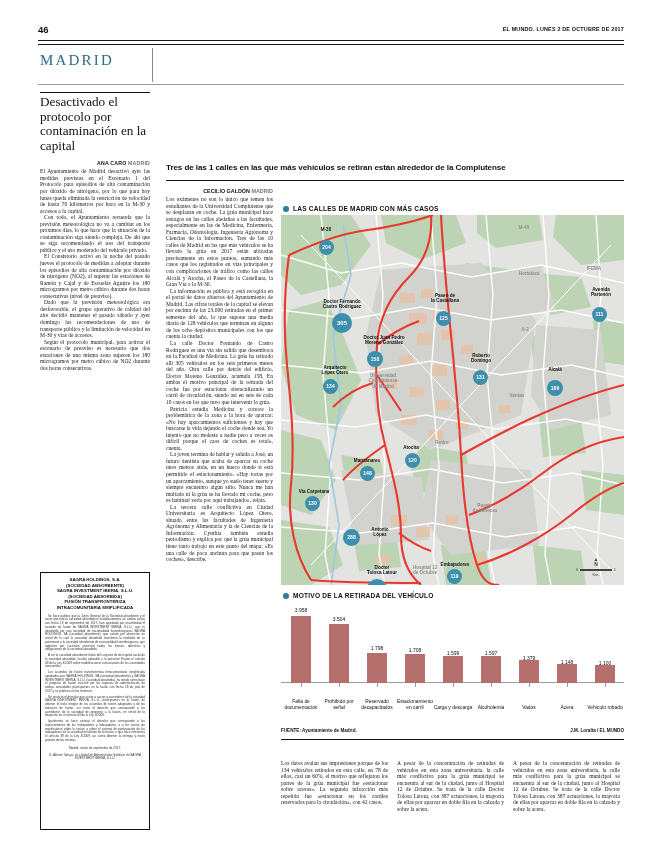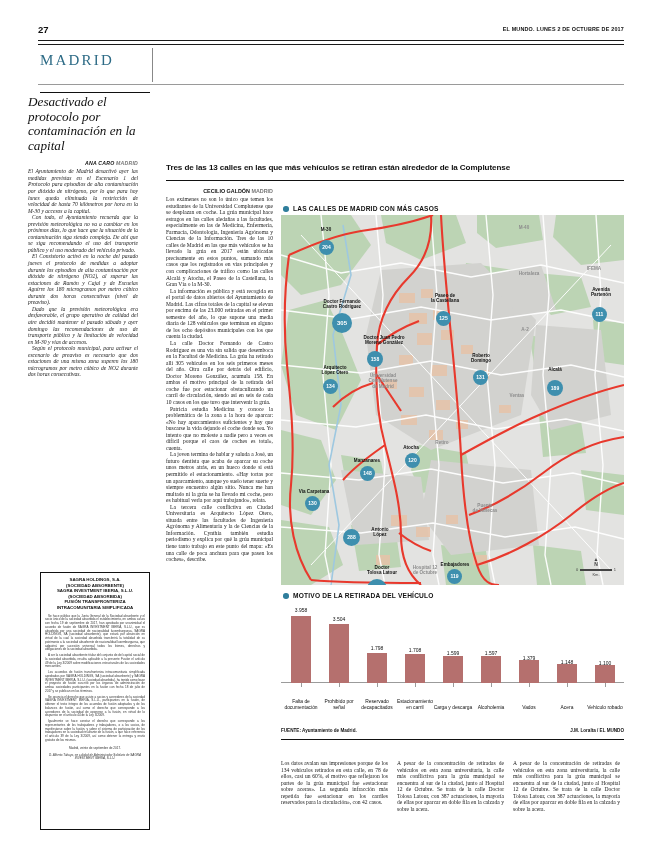--- a/index.html
+++ b/index.html
@@ -17,21 +17,21 @@
   .rule-double{position:absolute;left:38px;top:40px;width:586px;height:3px;
                border-top:1.4px solid #1a1a1a;border-bottom:.7px solid #1a1a1a;}
 
   .section-name{position:absolute;left:40px;top:52px;width:110px;
                 font-family:"Liberation Serif",serif;font-size:15px;letter-spacing:2.2px;
                 color:#2d6b86;}
   .section-divider{position:absolute;left:152px;top:48px;width:1px;height:34px;background:#888;}
   .rule-under-section{position:absolute;left:38px;top:84px;width:586px;height:1px;background:#9a9a9a;}
 
   
-  .col-left{position:absolute;left:28px;top:95px;width:110px;font-style:italic;}
+  .col-left{position:absolute;left:40px;top:95px;width:110px;}
   .left-rule-top{position:absolute;left:40px;top:92px;width:110px;height:1px;background:#111;}
   .left-head{font-family:"Liberation Serif",serif;font-size:13.2px;line-height:14.6px;
              font-weight:normal;color:#111;margin:0 0 7px 0;}
   .byline{font-family:"Liberation Sans",sans-serif;font-size:5.2px;font-weight:bold;
           text-align:right;letter-spacing:.2px;margin-bottom:2px;}
   .byline .city{color:#777;font-weight:bold;}
   .body-txt{font-family:"Liberation Serif",serif;font-size:5.55px;line-height:6.55px;
             text-align:justify;color:#1a1a1a;}
   .body-txt p{margin:0;text-indent:4px;}
   .body-txt p.first{text-indent:0;}
@@ -107,21 +107,21 @@
   
   .bot{position:absolute;top:760px;width:107px;}
   .bot1{left:281px;} .bot2{left:397px;} .bot3{left:513px;}
 </style>
 </head>
 <body>
 
 <div class="page">
 
   <div class="masthead">
-    <div class="folio">27</div>
+    <div class="folio">46</div>
     <div class="edition">EL MUNDO. LUNES 2 DE OCTUBRE DE 2017</div>
   </div>
   <div class="rule-double"></div>
   <div class="section-name">MADRID</div>
   <div class="section-divider"></div>
   <div class="rule-under-section"></div>
 
   <div class="left-rule-top"></div>
   <div class="col-left">
     <h2 class="left-head">Desactivado el protocolo por contaminación en la capital</h2>
@@ -151,21 +151,21 @@
       <p>Se hace público que la Junta General de la Sociedad absorbente y el socio único de la sociedad absorbida el establecimiento, en ambos casos con fecha 19 de septiembre de 2017, han aprobado por unanimidad el acuerdo de fusión de SAGRA INVESTMENT IBERIA, S.L.U., que es absorbida por una sociedad de nacionalidad luxemburguesa, SAGRA HOLDINGS, SA (sociedad absorbente), que estará por absorción en virtud de la cual la sociedad absorbida transferirá la totalidad de su patrimonio a la sociedad absorbente de nacionalidad luxemburguesa, que adquirirá por sucesión universal todos los bienes, derechos y obligaciones de la sociedad absorbida.</p>
       <p>A ser la sociedad absorbente titular del conjunto de del capital social de la sociedad absorbida, resulta aplicable a la presente Fusión el artículo 49 de la Ley 3/2009 sobre modificaciones estructurales de las sociedades mercantiles.</p>
       <p>Los acuerdos de fusión transfronteriza intracomunitaria simplificada aprobados por SAGRA HOLDINGS, SA (sociedad absorbente) y SAGRA INVESTMENT IBERIA, S.L.U. (sociedad absorbida), ha tenido como base el proyecto de fusión suscrito por los órganos de administración de ambas sociedades participantes en la fusión con fecha 18 de julio de 2017 y se publican en los términos.</p>
       <p>Se anuncia el derecho que asiste a socios y acreedores de la sociedad SAGRA INVESTMENT IBERIA, S.L.U., participantes en la fusión, de obtener el texto íntegro de los acuerdos de fusión adoptados y de los balances de fusión, así como el derecho que corresponde a los acreedores de la sociedad de oponerse a la fusión, en virtud de lo dispuesto en el artículo 44 de la Ley 3/2009.</p>
       <p>Igualmente se hace constar el derecho que corresponde a los representantes de los trabajadores y trabajadores, o a los socios, de manifestarse sobre la fusión, y sobre el sistema de participación de los trabajadores en la sociedad resultante de la fusión, a que hace referencia el artículo 39 de la Ley 3/2009, así como obtener la entrega y envío gratuito de los mismos.</p>
     </div>
     <div class="legal-place">Madrid, veinte de septiembre de 2017.</div>
     <div class="legal-sign">D. Alberto Tabuyo, en calidad de Administrador Solidario de SAGRA INVESTMENT IBERIA, S.L.U.</div>
   </div>
 
-  <div class="sub-head">Tres de las 13 calles en las que más vehículos se retiran están alrededor de la Complutense</div>
+  <div class="sub-head">Tres de las 1 calles en las que más vehículos se retiran están alrededor de la Complutense</div>
   <div class="head-rule"></div>
 
   <div class="col-center">
     <div class="byline-c">
       <span>CECILIO GALDÓN</span>
       <span class="city">MADRID</span>
     </div>
     <div class="body-txt">
       <p class="first">Los exámenes no son lo único que temen los estudiantes de la Universidad Complutense que se desplazan en coche. La grúa municipal hace estragos en las calles aledañas a las facultades, especialmente en las de Medicina, Enfermería, Farmacia, Odontología, Ingeniería Agrónoma y Ciencias de la Información. Tres de las 10 calles de Madrid en las que más vehículos se ha llevado la grúa en 2017 están ubicadas precisamente en estos puntos, sumando más casos que los registrados en vías principales y con complicaciones de tráfico como las calles Alcalá y Atocha, el Paseo de la Castellana, la Gran Vía o la M-30.</p>
       <p>La información es pública y está recogida en el portal de datos abiertos del Ayuntamiento de Madrid. Las cifras totales de la capital se elevan por encima de las 23.000 retiradas en el primer semestre del año, lo que supone una media diaria de 128 vehículos que terminan en alguno de los ocho depósitos municipales con los que cuenta la ciudad.</p>

